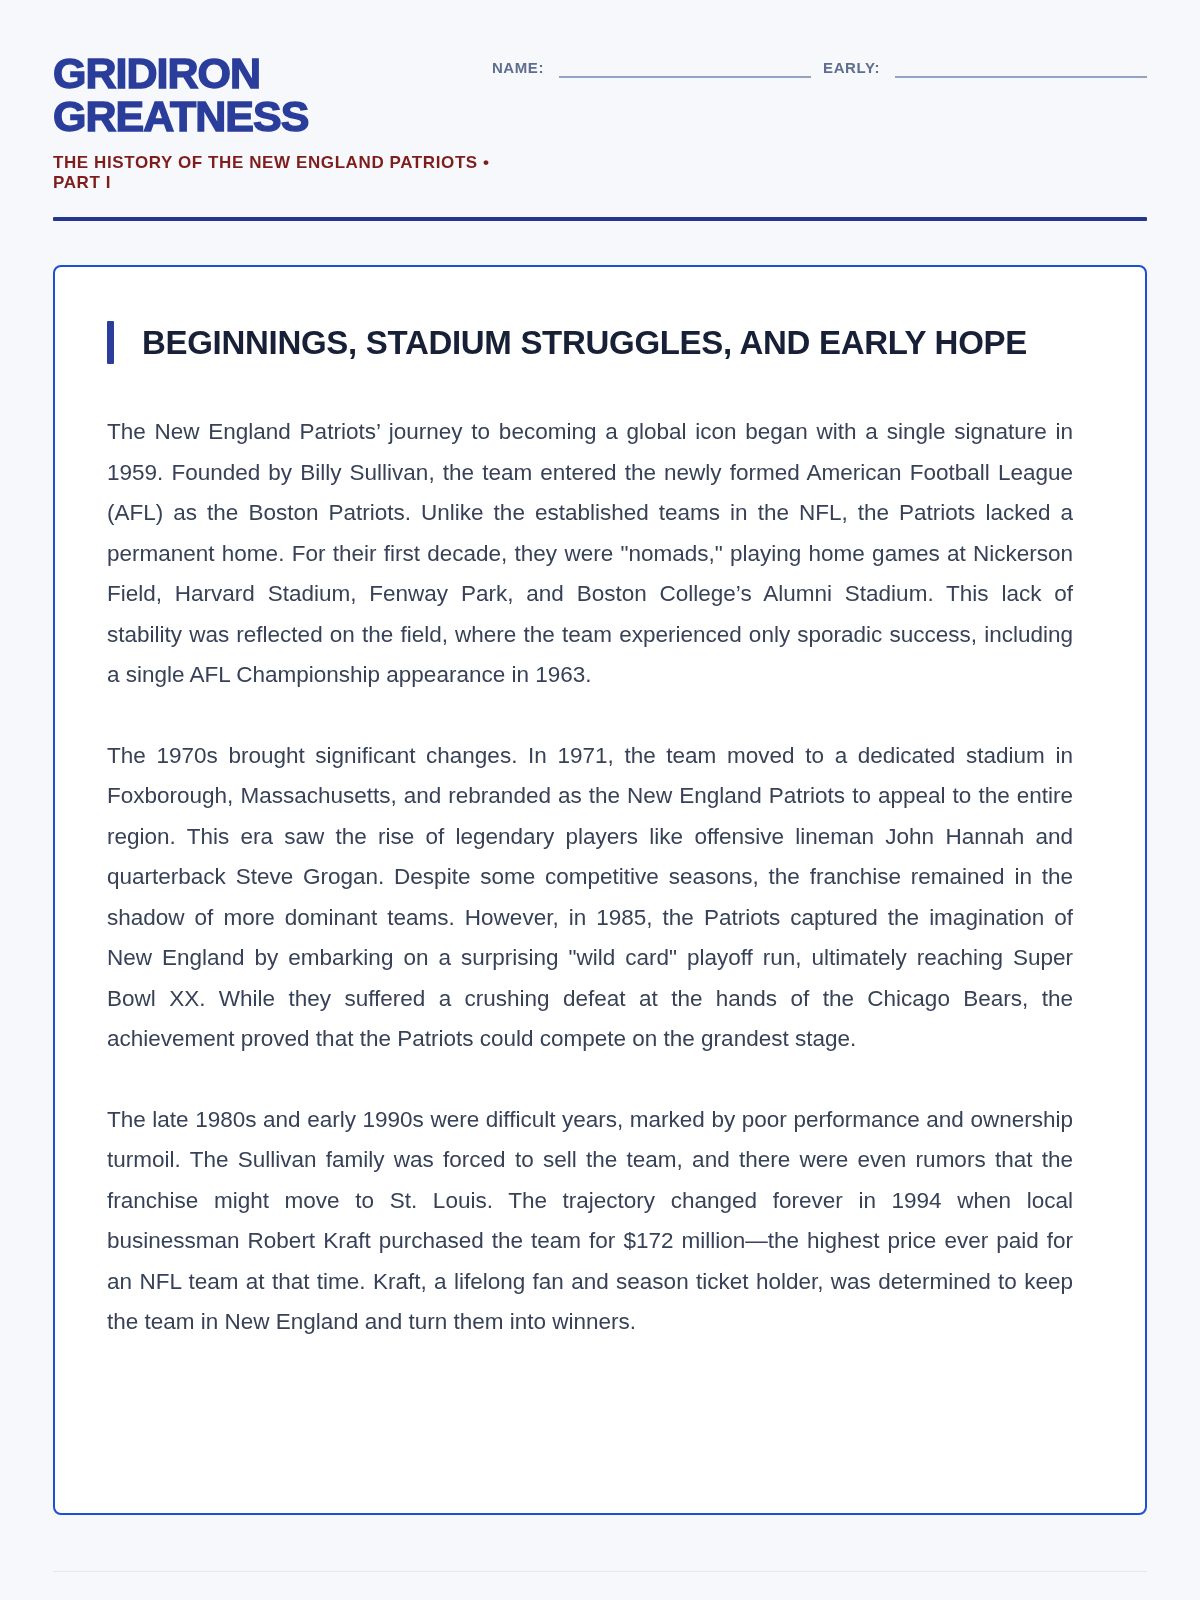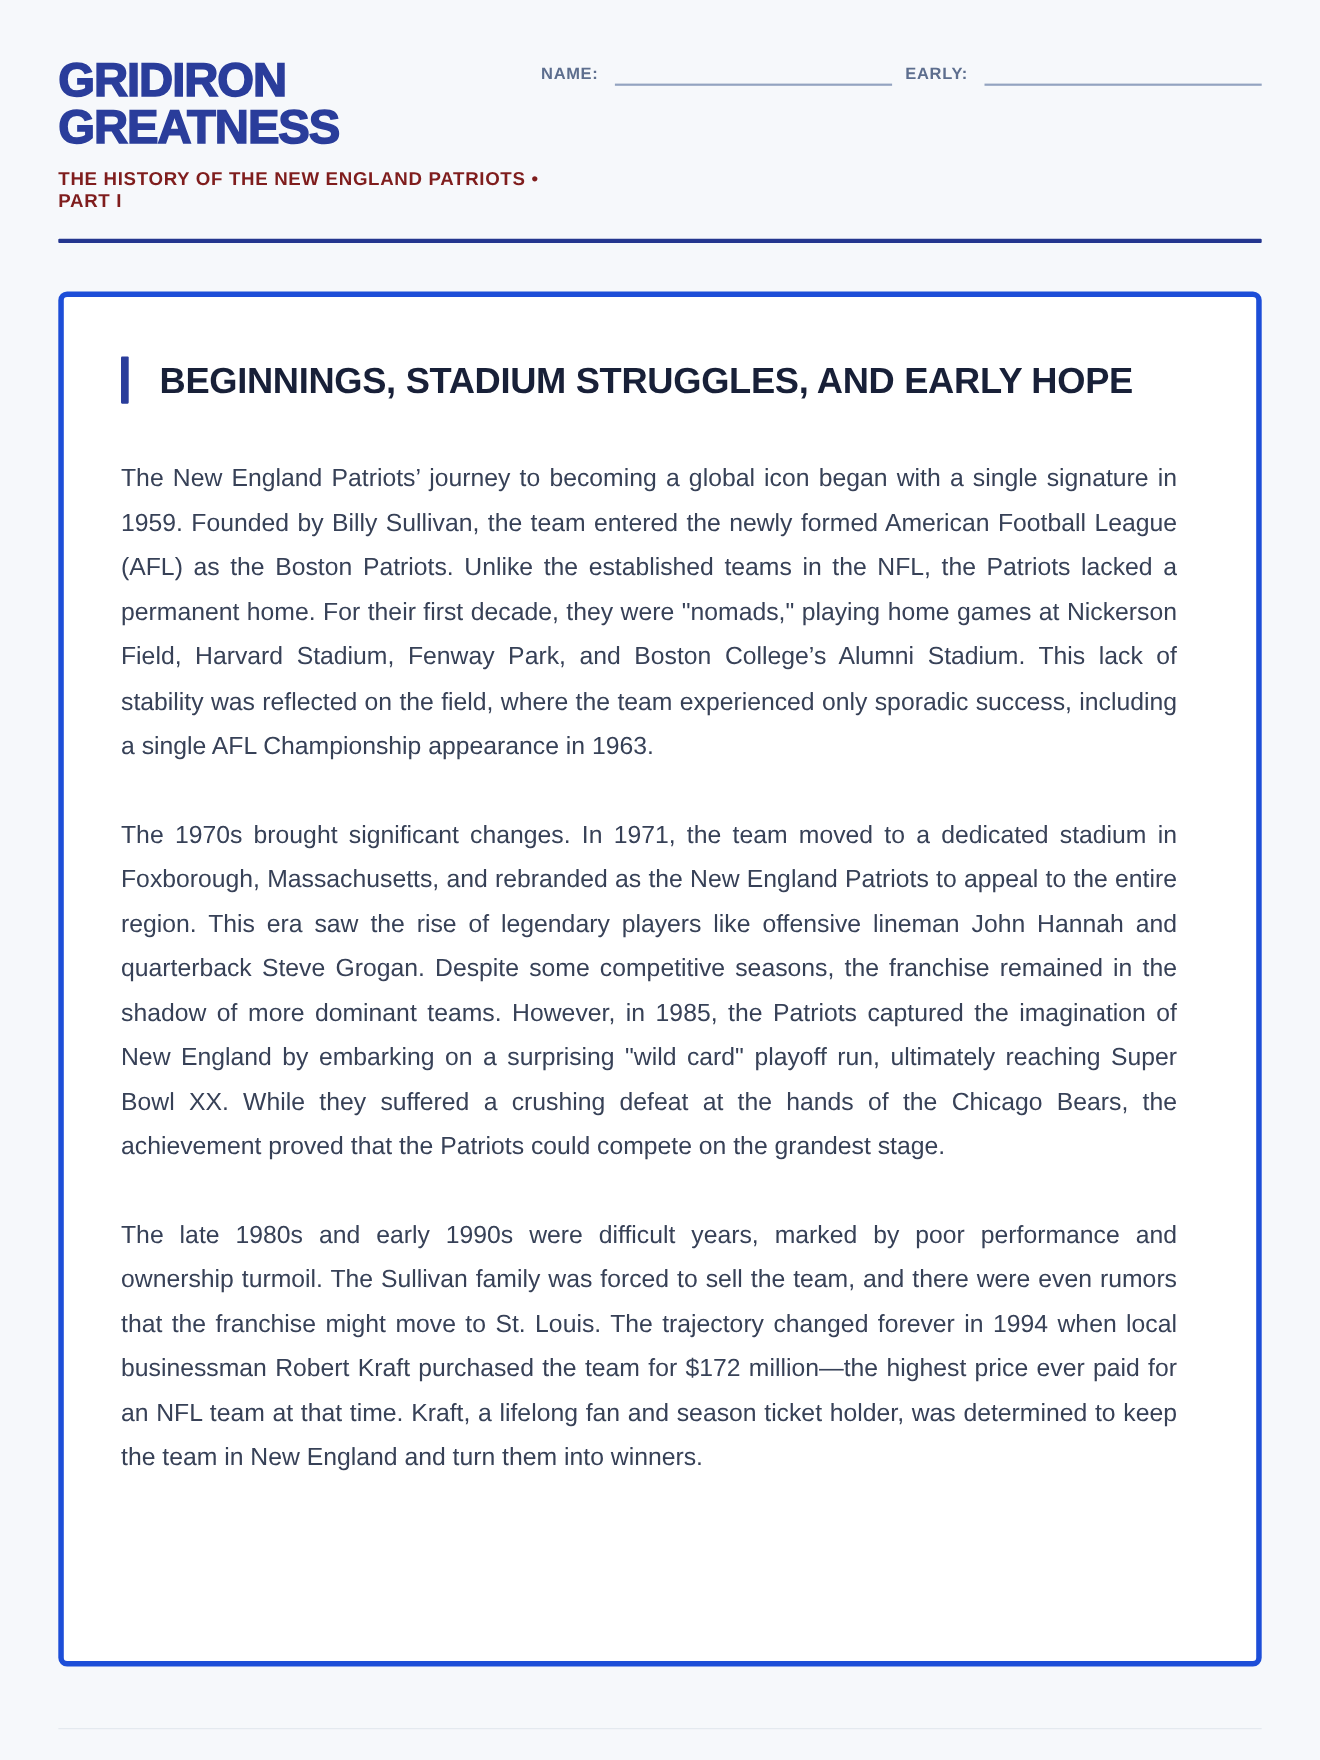--- a/index.html
+++ b/index.html
@@ -73,21 +73,21 @@
     margin-top: 24px;
     height: 4px;
     background: #24368f;
     border-radius: 1px;
   }
 
   
   .card {
     margin-top: 44px;
     background: #ffffff;
-    border: 5px solid #1d4ed8;
+    border: 2px solid #1d4ed8;
     border-radius: 8px;
     box-sizing: border-box;
     padding: 54px 56px 90px 52px;
     min-height: 1250px;
   }
   .heading-row {
     display: flex;
     align-items: center;
   }
   .accent-bar {

